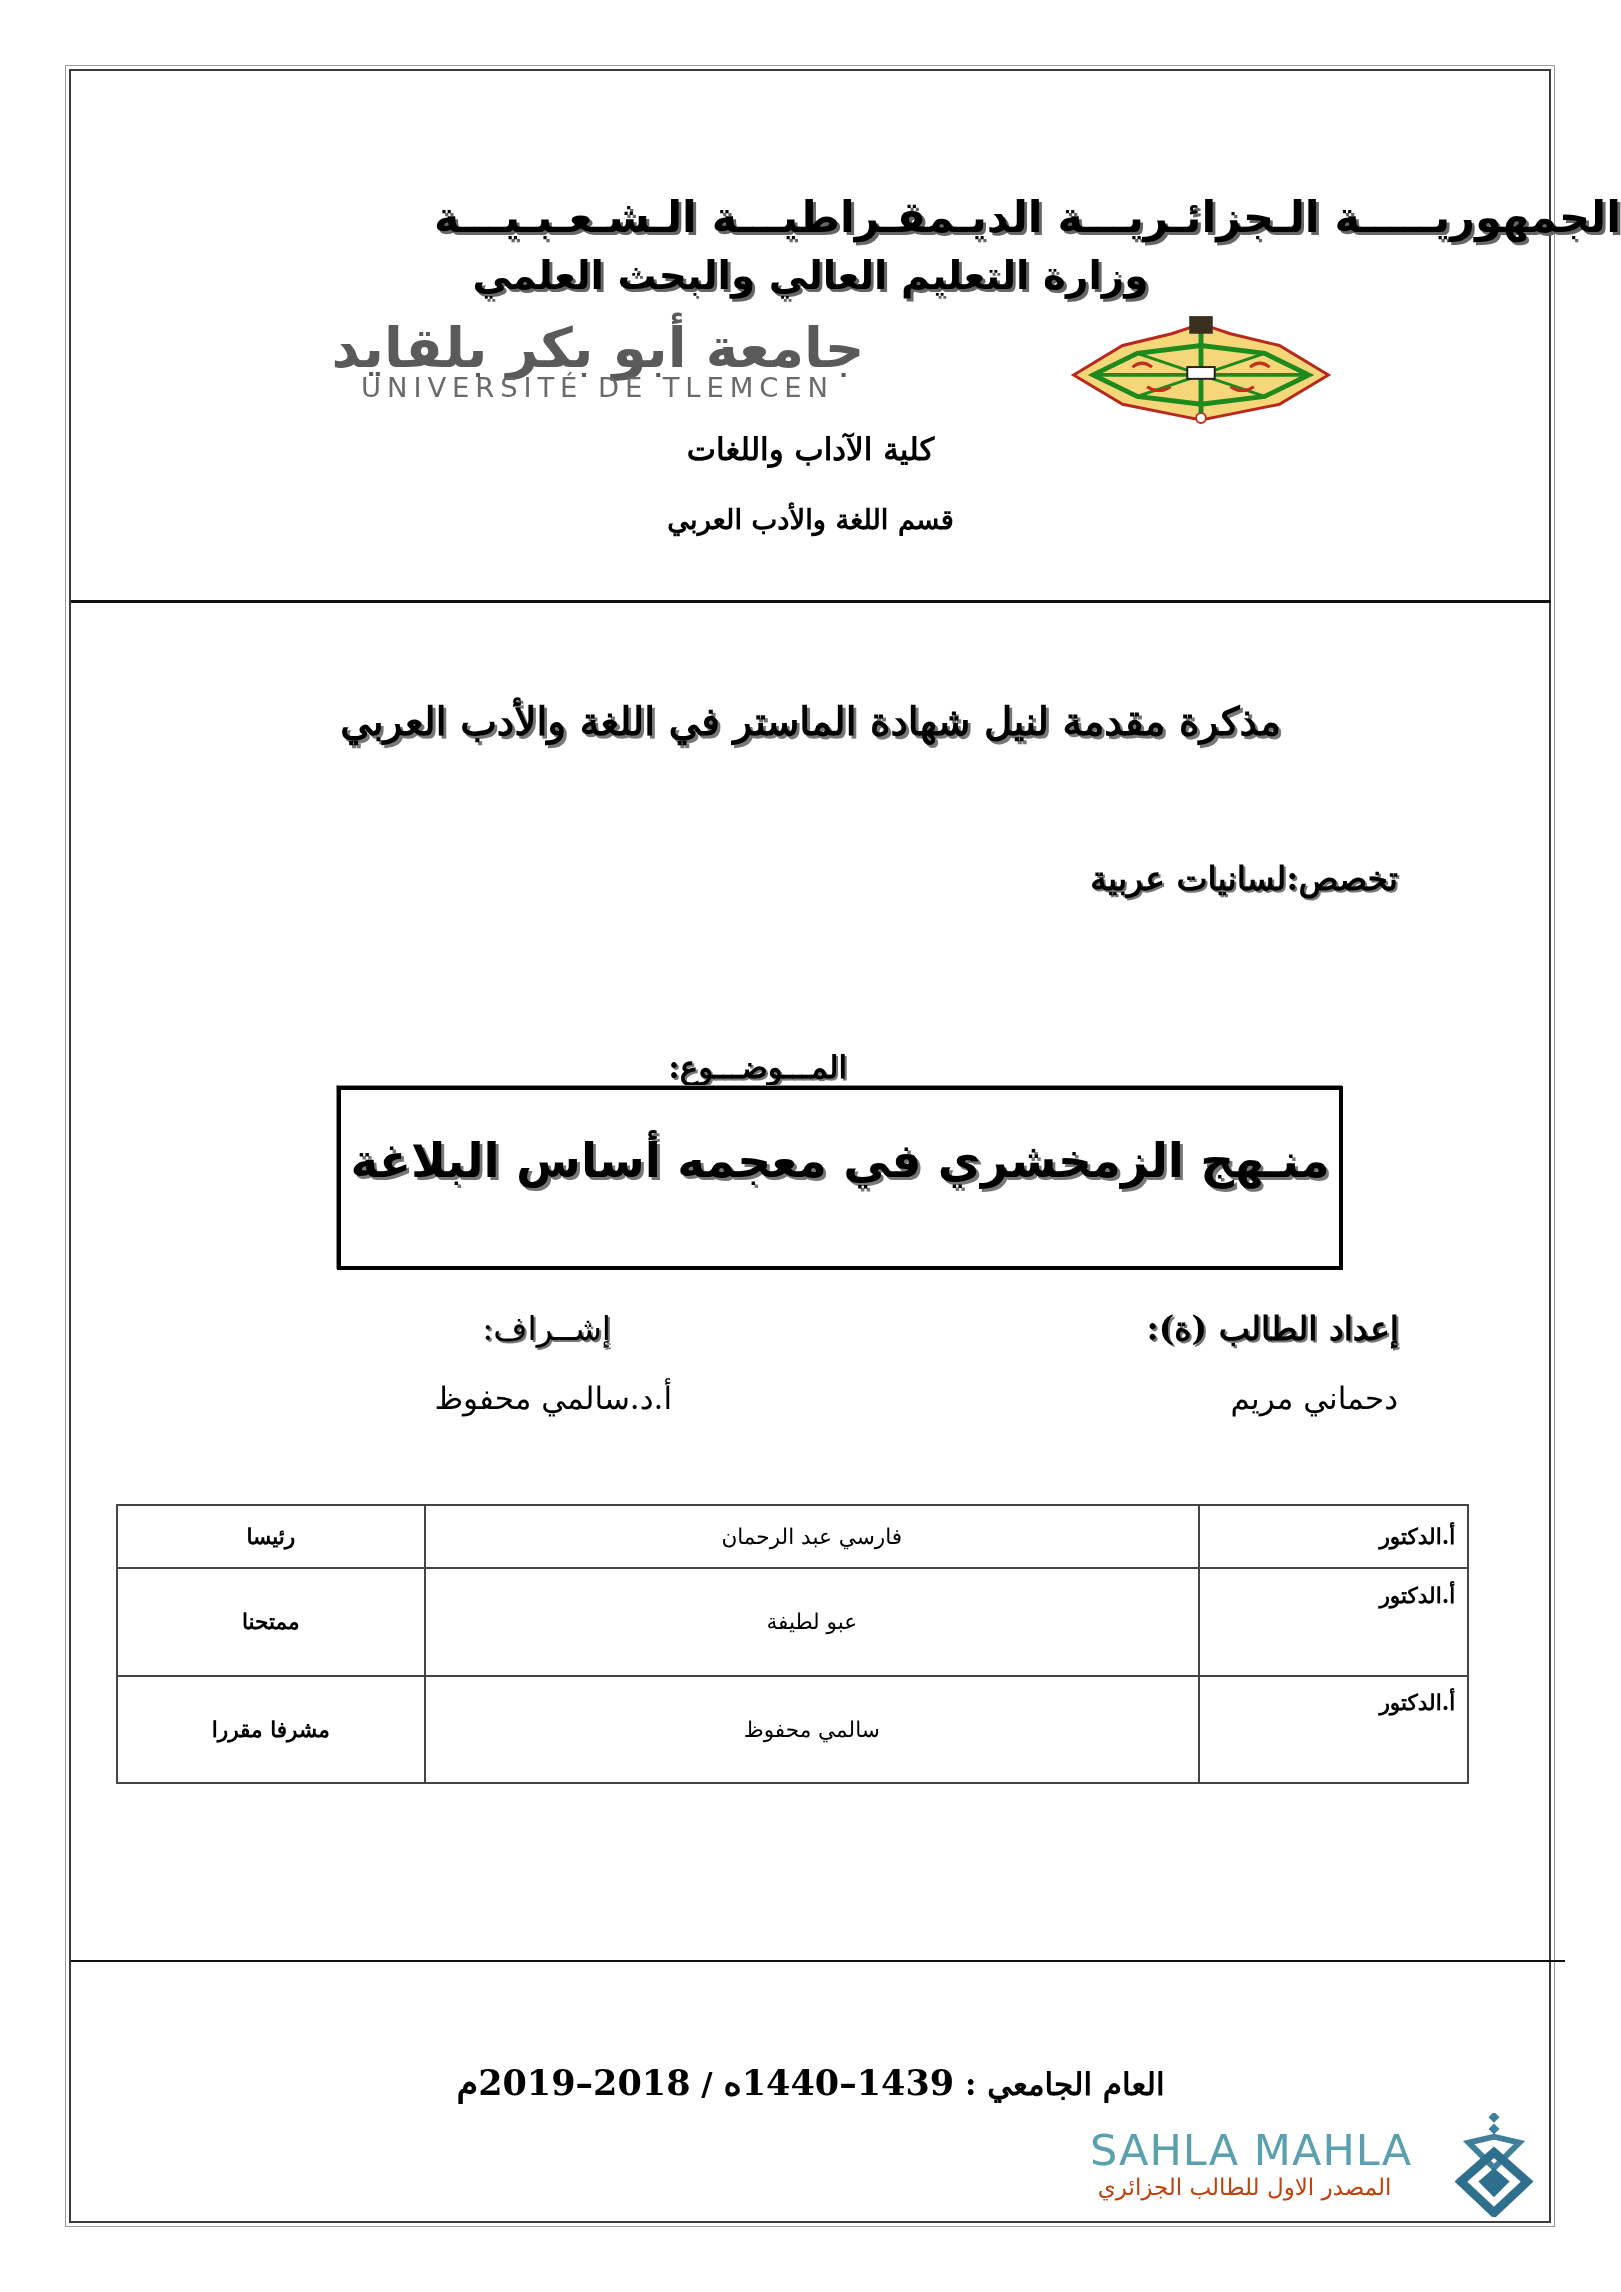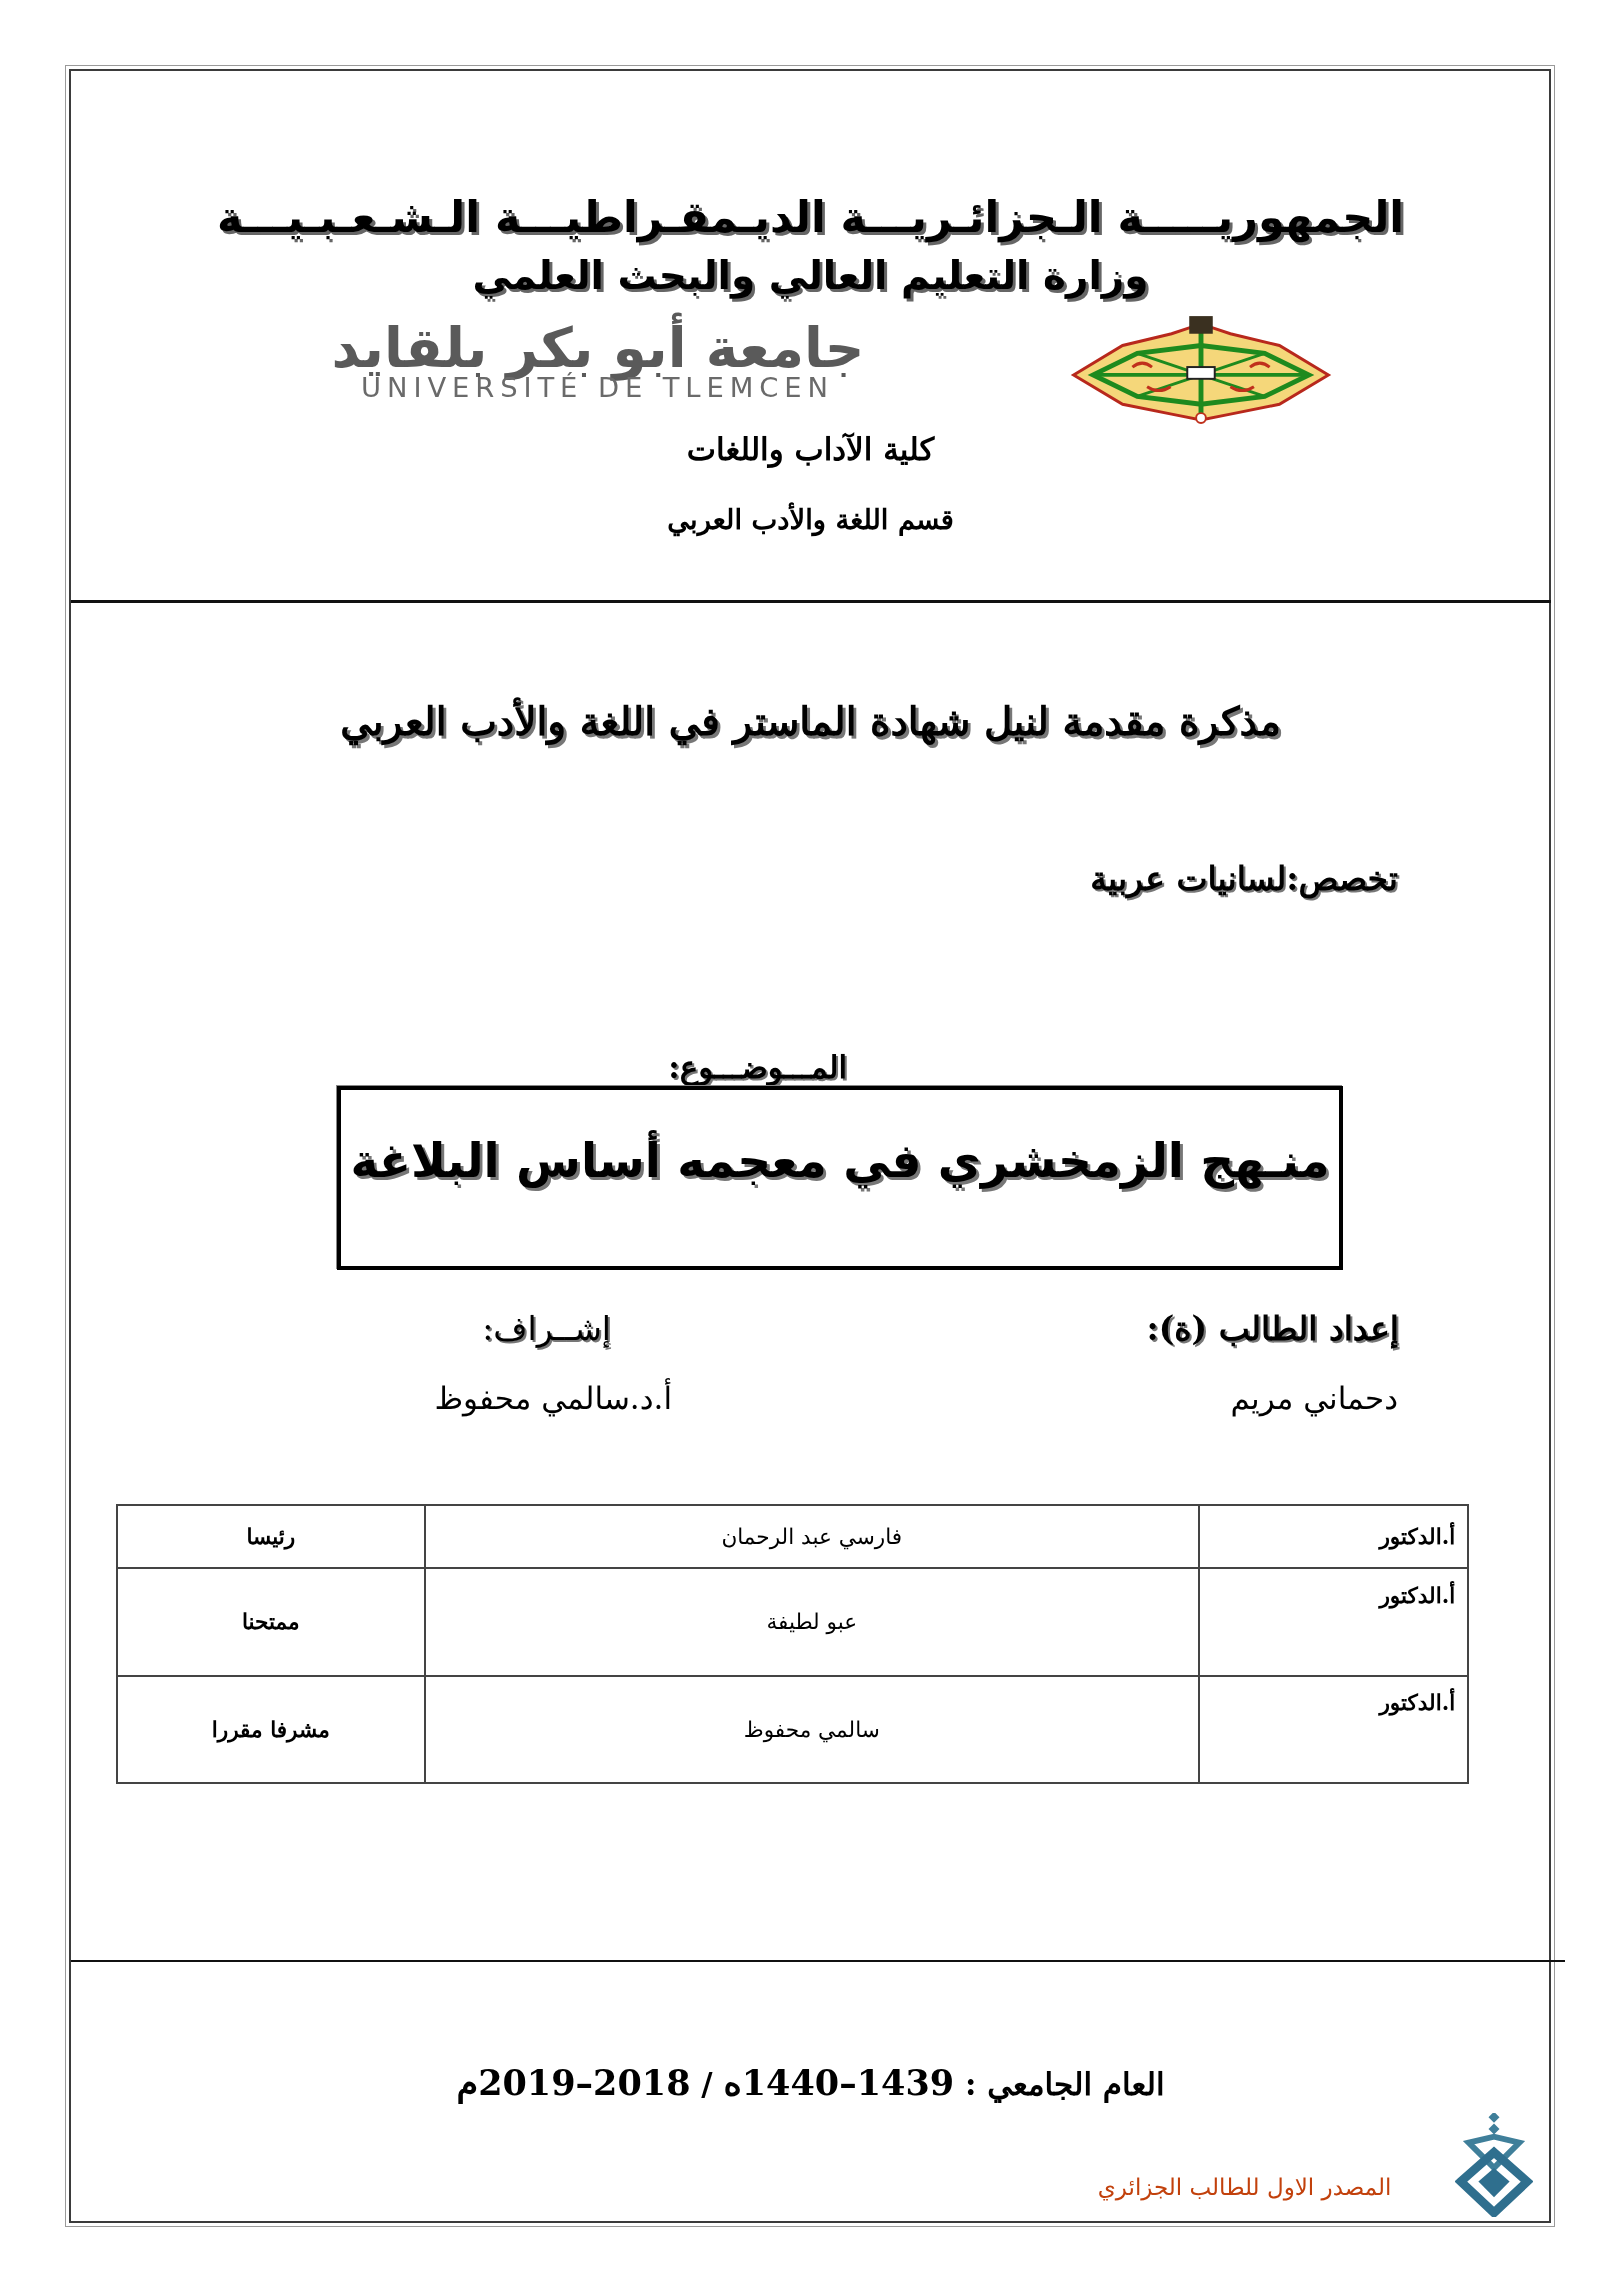--- a/index.html
+++ b/index.html
@@ -6,21 +6,21 @@
   body { width:1621px; height:2293px; position:relative; overflow:hidden;
          font-family:"DejaVu Serif", serif; color:#000; }
   .frame-outer { position:absolute; left:65px; top:65px; width:1490px; height:2162px;
                  border:1px solid #9a9a9a; box-sizing:border-box; }
   .frame-inner { position:absolute; left:69px; top:69px; width:1482px; height:2154px;
                  border:2px solid #3b3b3b; box-sizing:border-box; }
   .hrule { position:absolute; height:2.9px; background:#111; }
   .abs { position:absolute; direction:rtl; white-space:nowrap; }
 
   .rep { left:0; width:1621px; top:192px; font-family:"DejaVu Sans", sans-serif; font-weight:bold;
-         font-size:43px; text-align:center; text-shadow:2.9px 2.9px 0 #666; letter-spacing:1px; }
+         font-size:43px; text-shadow:2.9px 2.9px 0 #666; letter-spacing:1px; }
   .ministry { left:0; width:1621px; top:253px; font-family:"DejaVu Sans", sans-serif; font-weight:bold;
               font-size:39px; text-align:center; text-shadow:2.9px 2.9px 0 #666; }
 
   .uni-name-ar { left:157px; width:882px; top:316px; font-family:"DejaVu Sans", sans-serif;
                  font-weight:bold; font-size:55px; color:#5a5a5a; text-align:center; letter-spacing:2px; }
   .uni-name-fr { left:176px; width:843px; top:372px; font-family:"DejaVu Sans", sans-serif;
                  font-size:27.4px; color:#6a6a6a; letter-spacing:5.9px; direction:ltr; text-align:center; }
   .emblem { position:absolute; left:1054px; top:316px; width:294px; height:108px; }
 
   .faculty { left:0; width:1621px; top:431px; font-size:31px; font-weight:bold; text-align:center; }
@@ -129,20 +129,21 @@
 <div class="hrule" style="left:71px; top:1960px; width:1494px; height:2px;"></div>
 
 <div class="abs year">
   <span>العام الجامعي :</span>
   <span class="num">1439–1440ه</span>
   <span>/</span>
   <span class="num">2018–2019م</span>
 </div>
 
 <div class="sahla">
+  <div class="sahla-en">SAHLA MAHLA</div>
   <div class="sahla-ar">المصدر الاول للطالب الجزائري</div>
   <svg class="sahla-icon" viewBox="0 0 80 106">
     <rect x="36" y="0" width="8" height="8" fill="#3f7f9a" transform="rotate(45 40 4)"></rect>
     <rect x="36" y="12" width="8" height="8" fill="#3f7f9a" transform="rotate(45 40 16)"></rect>
     <path d="M14 30 L40 24 L66 30 L40 56 Z" fill="none" stroke="#3f7f9a" stroke-width="6"></path>
     <rect x="36" y="36" width="8" height="8" fill="#a8dbe6" transform="rotate(45 40 40)"></rect>
     <path d="M6 70 L40 40 L74 70 L40 102 Z" fill="none" stroke="#2f6f8e" stroke-width="9"></path>
     <path d="M24 70 L40 56 L56 70 L40 86 Z" fill="#2f6f8e"></path>
   </svg>
 </div>

